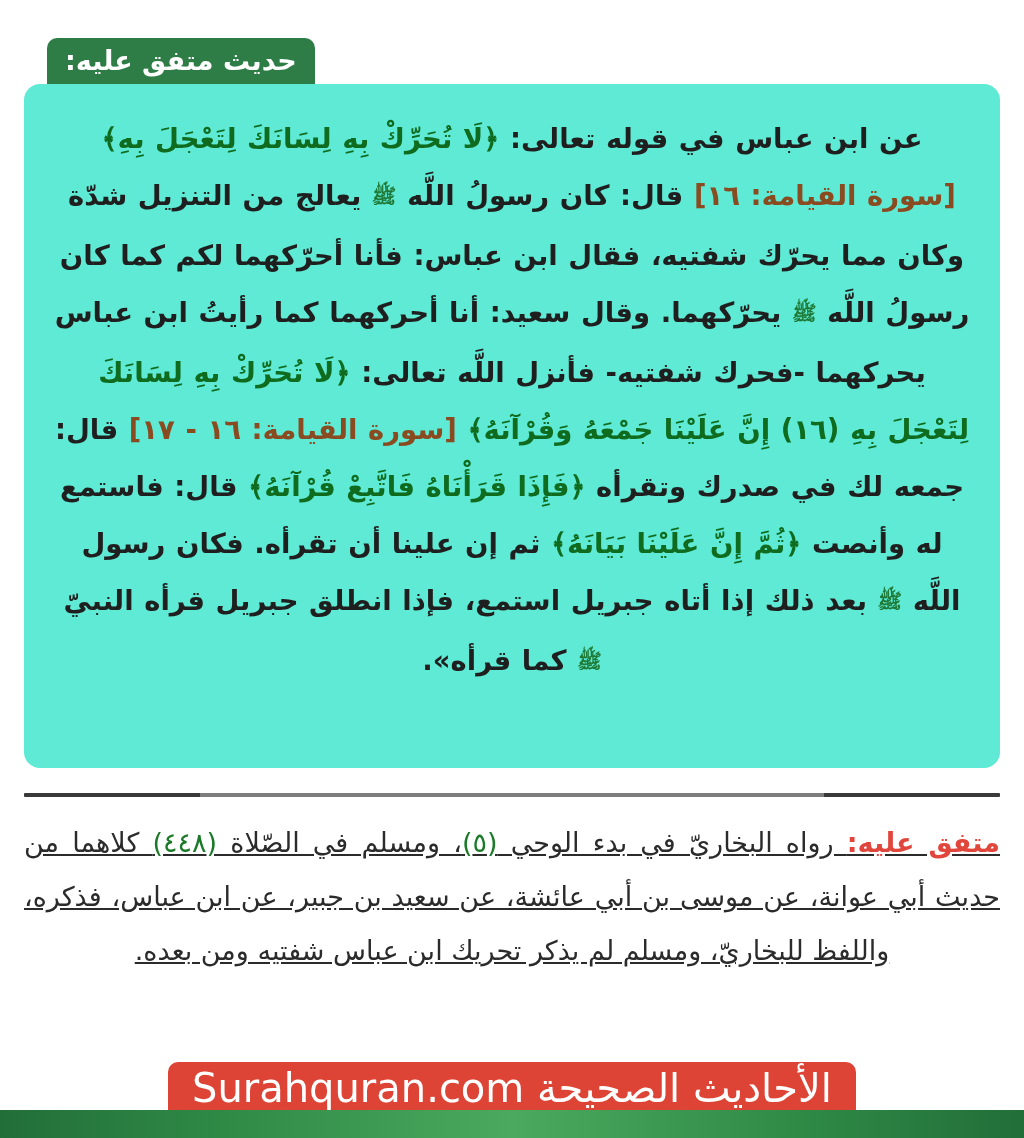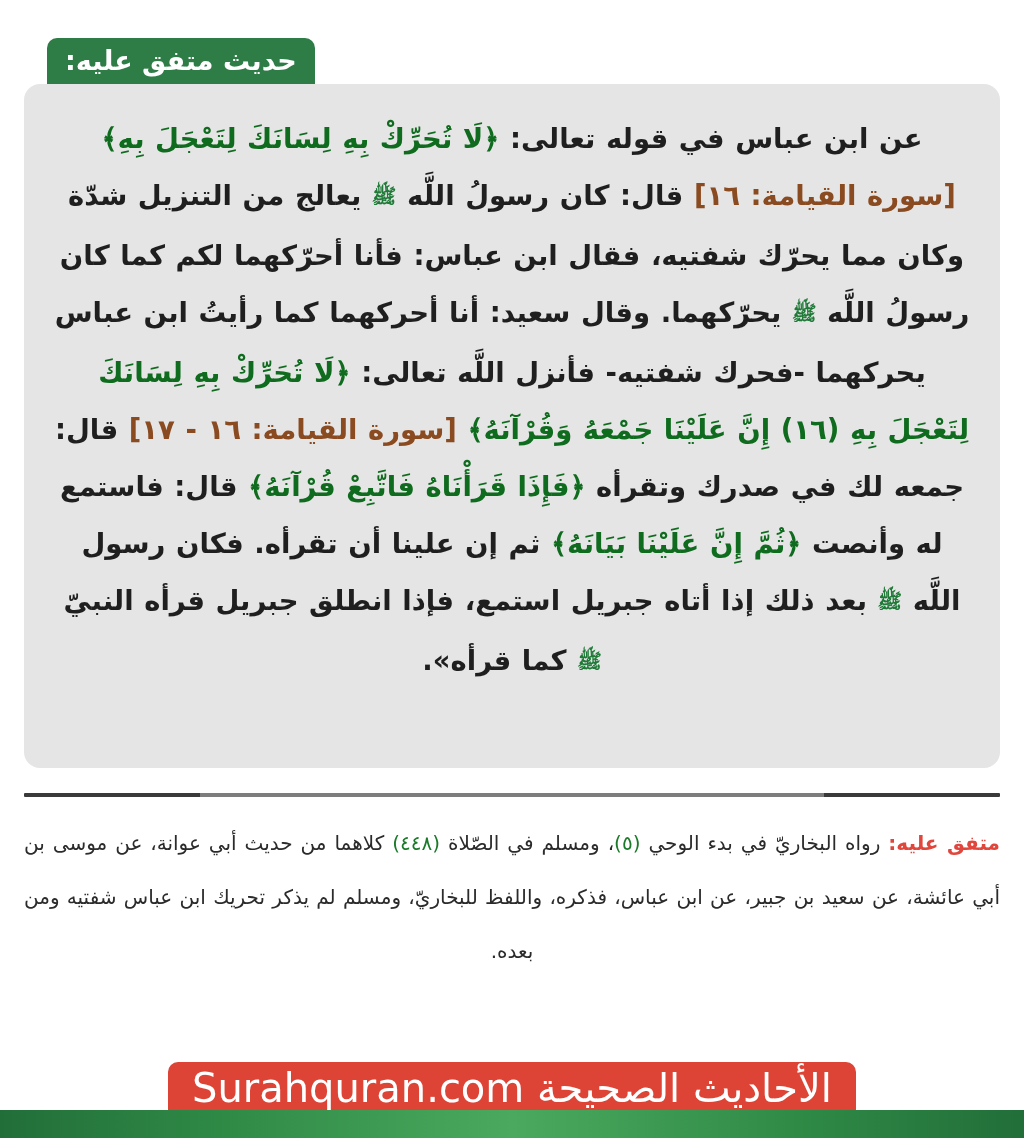--- a/index.html
+++ b/index.html
@@ -47,21 +47,21 @@
     letter-spacing: 0px;
   }
 
   
   .hadith-box {
     position: absolute;
     top: 84px;
     right: 24px;
     left: 24px;
     min-height: 684px;
-    background: #e5e5e5;
+    background: #5eead4;
     border-radius: 16px;
     box-sizing: border-box;
     padding: 26px 30px 30px 30px;
   }
   .hadith-text {
     color: #1f1f1f;
     font-size: 27.5px;
     font-weight: 700;
     line-height: 57px;
     text-align: center;
@@ -95,26 +95,27 @@
     border-radius: 1px;
   }
 
   
   .takhrij {
     position: absolute;
     top: 816px;
     right: 24px;
     left: 24px;
     color: #2b2b2b;
-    font-size: 20px;
+    font-size: 27px;
     font-weight: 400;
     line-height: 54px;
     text-align: justify;
     text-align-last: center;
     direction: rtl;
+    text-decoration: underline;
   }
   .takhrij-label {
     color: #e0463c;
     font-weight: 700;
   }
   .num-green {
     color: #1a7a28;
     font-weight: 400;
   }
 

